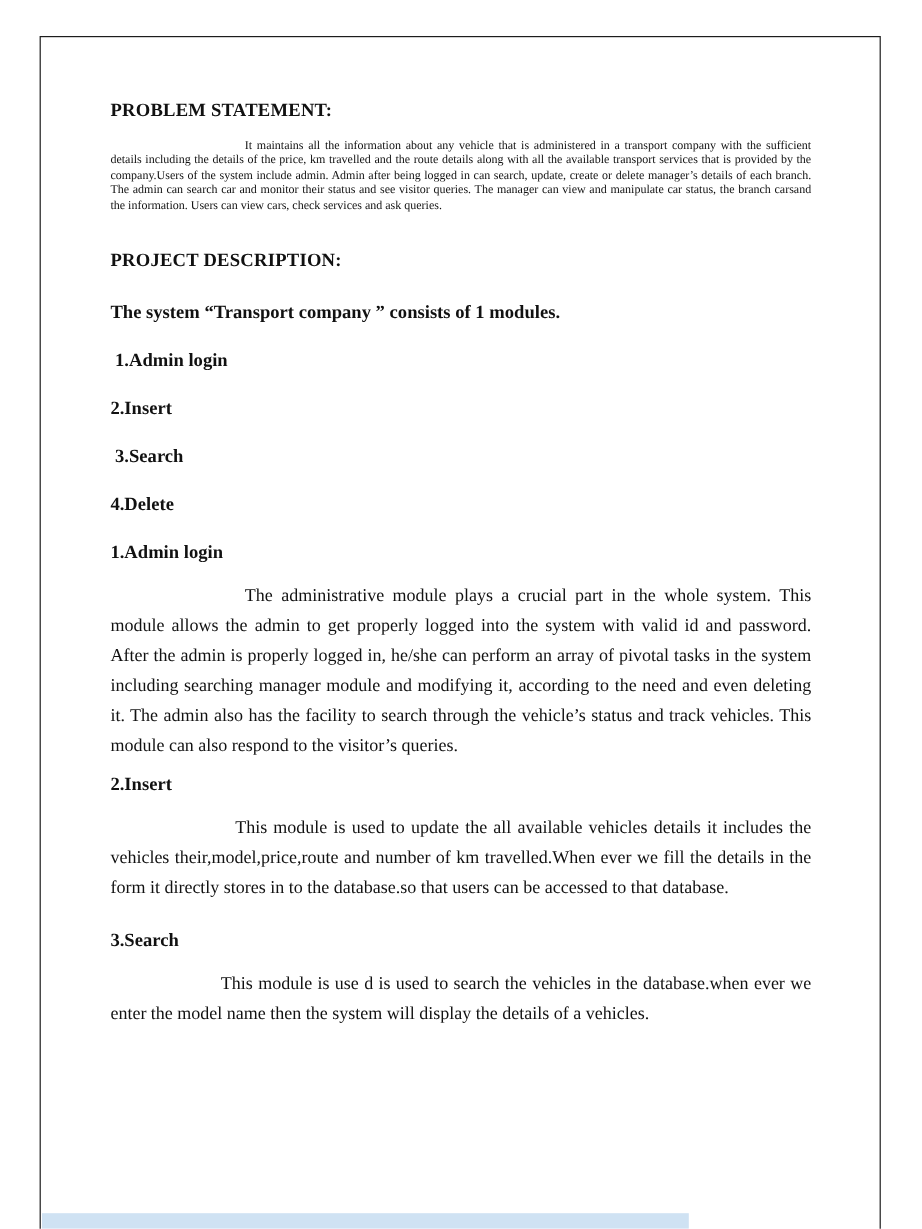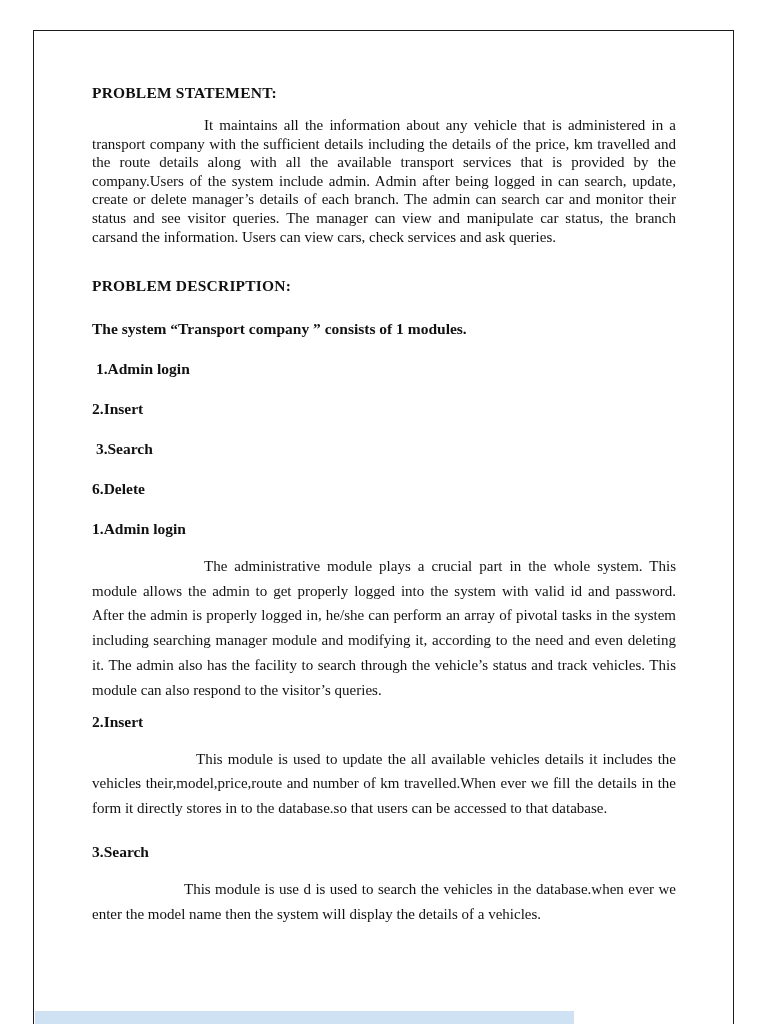--- a/index.html
+++ b/index.html
@@ -46,21 +46,21 @@
     font-weight: bold;
     font-size: 15.5px;
     letter-spacing: 0.2px;
     margin: 0;
   }
   .h-problem   { margin-top: 84px; }
   .h-project   { margin-top: 31px; }
   .para {
     margin: 0;
     text-align: justify;
-    font-size: 15px;
+    font-size: 10px;
   }
   .para-tight {
     margin-top: 14px;
     line-height: 1.24;
     text-indent: 112px;
   }
   .intro-line {
     margin-top: 25px;
     font-weight: bold;
     font-size: 15.5px;
@@ -92,31 +92,31 @@
 <div class="page">
 
   <div class="page-border"></div>
 
   <div class="content">
 
     <p class="heading h-problem">PROBLEM STATEMENT:</p>
 
     <p class="para para-tight indent-lg">It maintains all the information about any vehicle that is administered in a transport company with the sufficient details including the details of the price, km travelled and the route details along with all the available transport services that is provided by the company.Users of the system include admin.  Admin after being logged in can search, update, create or delete manager’s details of each branch. The admin can search car and monitor their status and see visitor queries. The manager can view and manipulate car status, the branch carsand the information. Users can view cars, check services and ask queries.</p>
 
-    <p class="heading h-project">PROBLEM DESCRIPTION:</p>
+    <p class="heading h-project">PROJECT DESCRIPTION:</p>
 
     <p class="intro-line">The system “Transport company ” consists of 1 modules.</p>
 
     <p class="module-item"> 1.Admin login</p>
 
     <p class="module-item">2.Insert</p>
 
     <p class="module-item"> 3.Search</p>
 
-    <p class="module-item">6.Delete</p>
+    <p class="module-item">4.Delete</p>
 
     <p class="section-heading">1.Admin login</p>
 
     <p class="para para-wide indent-lg">The administrative module plays a crucial part in the whole system. This module allows the admin to get properly logged into the system with valid id and password. After the admin is properly logged in, he/she can perform an array of pivotal tasks in the system including searching manager module and modifying it, according to the need and even deleting it. The admin also has the facility to search through the vehicle’s status and track vehicles. This module can also respond to the visitor’s queries.</p>
 
     <p class="section-heading mt-sm">2.Insert</p>
 
     <p class="para para-wide indent-md">This module is used to update the all available vehicles details it includes the vehicles their,model,price,route and number of km travelled.When ever we fill the details in the form it directly stores in to the database.so that users can be accessed to that database.</p>
 
     <p class="section-heading">3.Search</p>

